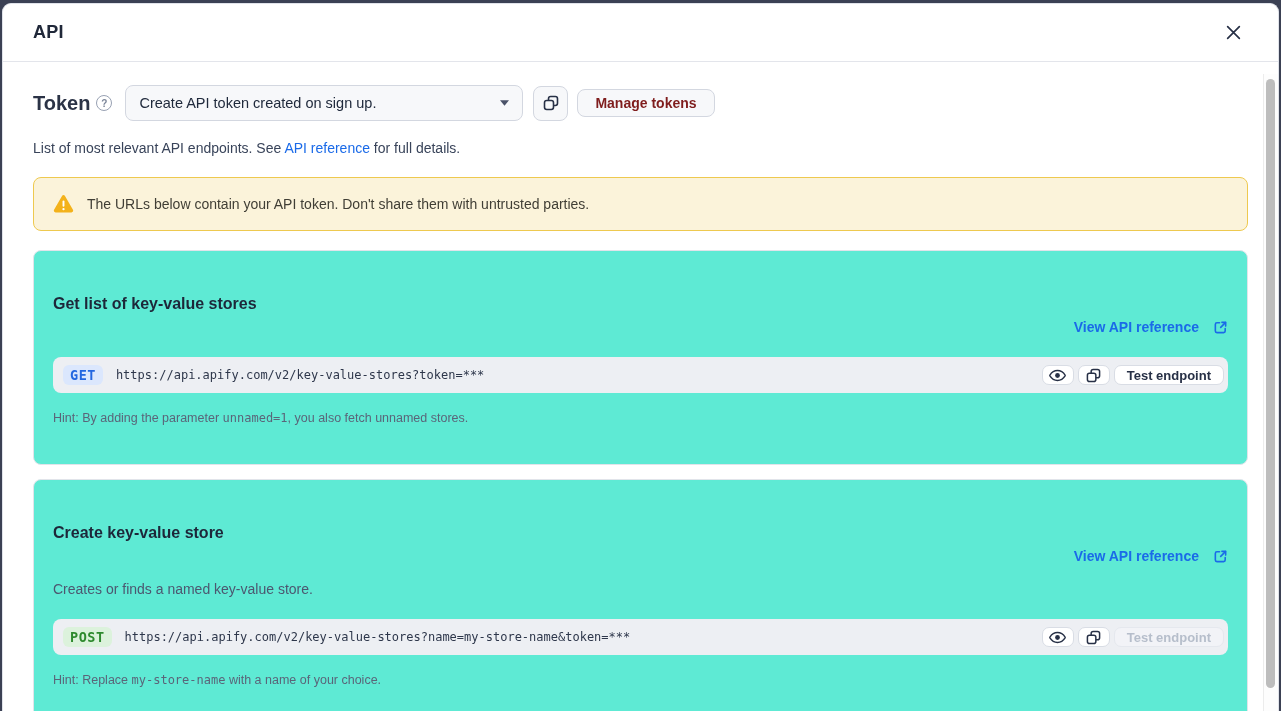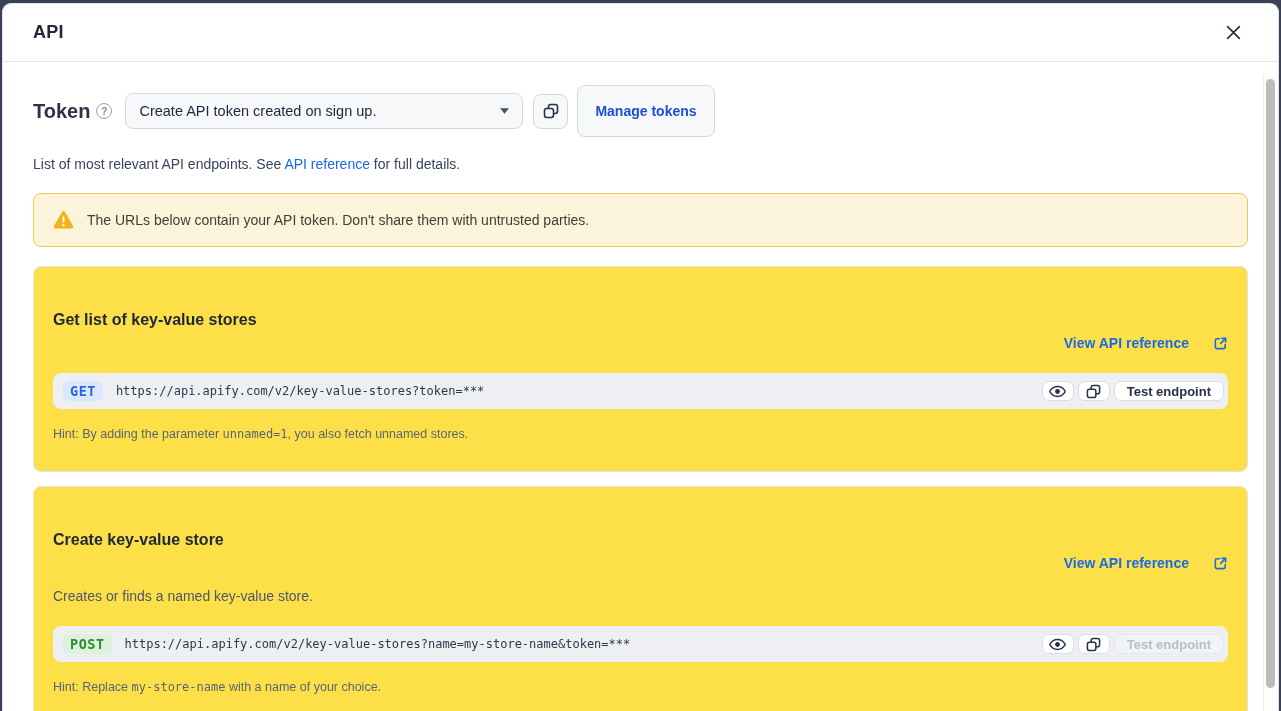--- a/index.html
+++ b/index.html
@@ -76,27 +76,27 @@
     margin-left: 10px;
     width: 35px; height: 35px;
     background: #f7f8fa;
     border: 1px solid #d3d7e0;
     border-radius: 8px;
     display: flex; align-items: center; justify-content: center;
     cursor: pointer;
   }
   .btn-manage {
     margin-left: 9px;
-    height: 52px;
+    height: 28px;
     padding: 0 17px;
     background: #f7f8fa;
     border: 1px solid #d3d7e0;
     border-radius: 8px;
     font-family: "Liberation Sans", sans-serif;
-    font-size: 14px; font-weight: 600; color: #1d4ed8;
+    font-size: 14px; font-weight: 600; color: #7f1d1d;
     cursor: pointer;
   }
   
   .intro { margin-top: 19px; font-size: 14px; color: #39445a; }
   .intro a { color: #1a6ae8; text-decoration: none; cursor: pointer; }
   
   .warning {
     margin-top: 21px;
     height: 54px;
     display: flex; align-items: center;
@@ -105,28 +105,28 @@
     background: #fbf3da;
     border: 1px solid #eec94f;
     border-radius: 8px;
     font-size: 14px; color: #403e35;
   }
   
   .card {
     margin-top: 19px;
     border: 1px solid #e1e4ea;
     border-radius: 8px;
-    padding: 21px 19px 30px 19px;
-    background: #fde047;
+    padding: 21px 19px 39px 19px;
+    background: #5eead4;
   }
   .card + .card { margin-top: 14px; }
   .card-head { display: flex; align-items: center; justify-content: space-between; }
   .card-title { font-size: 16px; font-weight: 700; color: #1d2739; }
   .card-link {
-    display: flex; align-items: center; gap: 24px;
+    display: flex; align-items: center; gap: 14px;
     font-size: 14px; font-weight: 700; color: #1a6ae8;
     text-decoration: none; cursor: pointer; margin-top: 47px;
   }
   .card-desc { margin-top: 17px; font-size: 14px; color: #4c5770; }
   .endpoint {
     margin-top: 22px;
     height: 36px;
     background: #edeff3;
     border-radius: 8px;
     display: flex; align-items: center;

